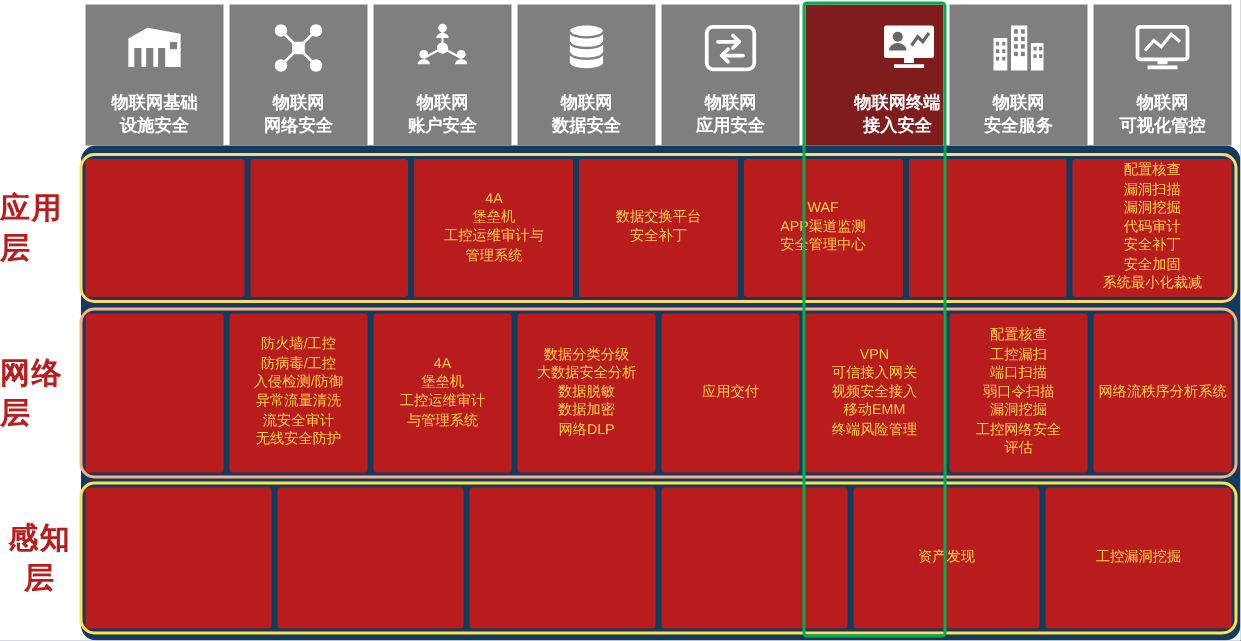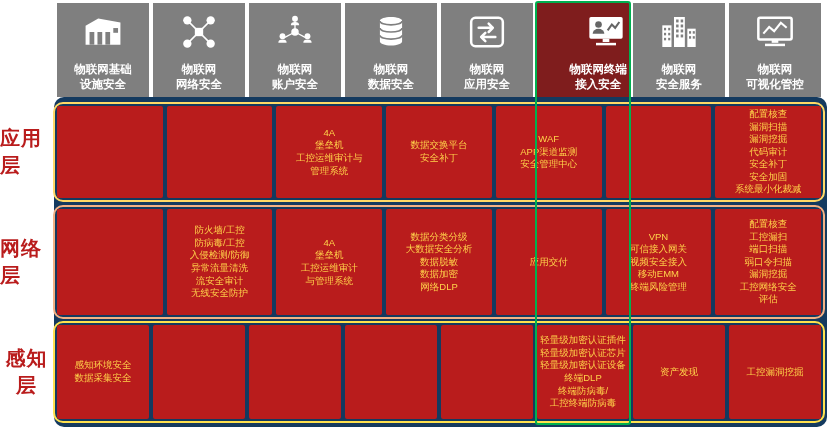--- a/index.html
+++ b/index.html
@@ -247,34 +247,27 @@
 视频安全接入
 移动EMM
 终端风险管理</div>
     <div class="cell">配置核查
 工控漏扫
 端口扫描
 弱口令扫描
 漏洞挖掘
 工控网络安全
 评估</div>
+    <div class="cell">网络流秩序分析系统</div>
   </div>
 
   <div class="band band-per">
-    <div class="cell">感知环境安全
-数据采集安全</div>
-    <div class="cell"></div>
-    <div class="cell"></div>
-    <div class="cell"></div>
-    <div class="cell"></div>
-    <div class="cell">轻量级加密认证插件
-轻量级加密认证芯片
-轻量级加密认证设备
-终端DLP
-终端防病毒/
-工控终端防病毒</div>
+    <div class="cell"></div>
+    <div class="cell"></div>
+    <div class="cell"></div>
+    <div class="cell"></div>
     <div class="cell">资产发现</div>
     <div class="cell">工控漏洞挖掘</div>
   </div>
 
   <div class="col6-outline"></div>
 
 </div>
 
 </body></html>

